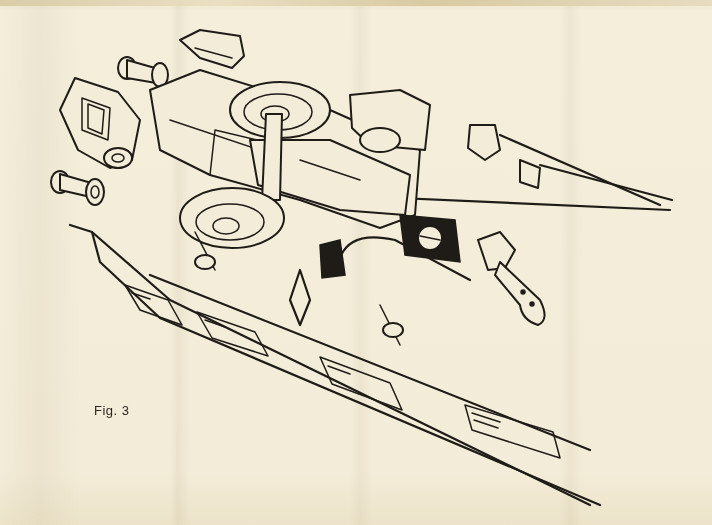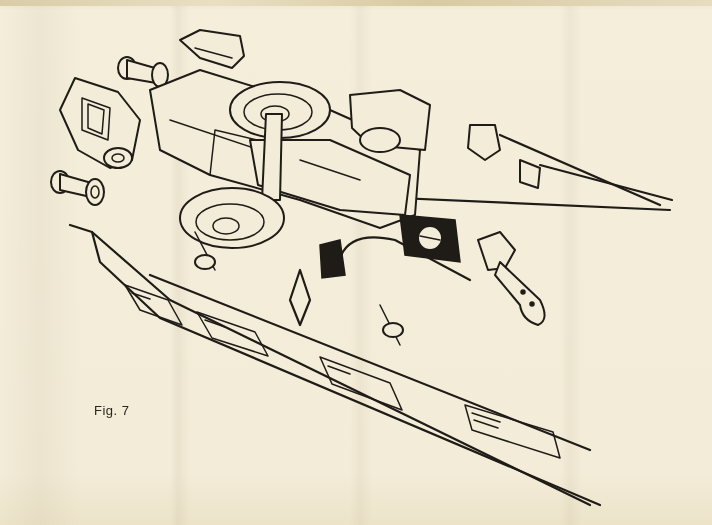--- a/index.html
+++ b/index.html
@@ -115,14 +115,14 @@
       <path class="ln" d="M300 270 L310 300 L300 325 L290 300 Z"></path>
       <path class="ln-t" d="M195 232 L215 270"></path>
       <path class="ln-t" d="M380 305 L400 345"></path>
       <ellipse class="fill-w" cx="205" cy="262" rx="10" ry="7"></ellipse>
       <ellipse class="fill-w" cx="393" cy="330" rx="10" ry="7"></ellipse>
       <path class="fill-w" d="M470 125 L495 125 L500 150 L485 160 L468 148 Z"></path>
       <path class="fill-w" d="M520 160 L540 168 L538 188 L520 182 Z"></path>
     </g>
   </svg>
 
-  <div class="caption">Fig. 7</div>
+  <div class="caption">Fig. 3</div>
 </div>
 
 </body></html>

